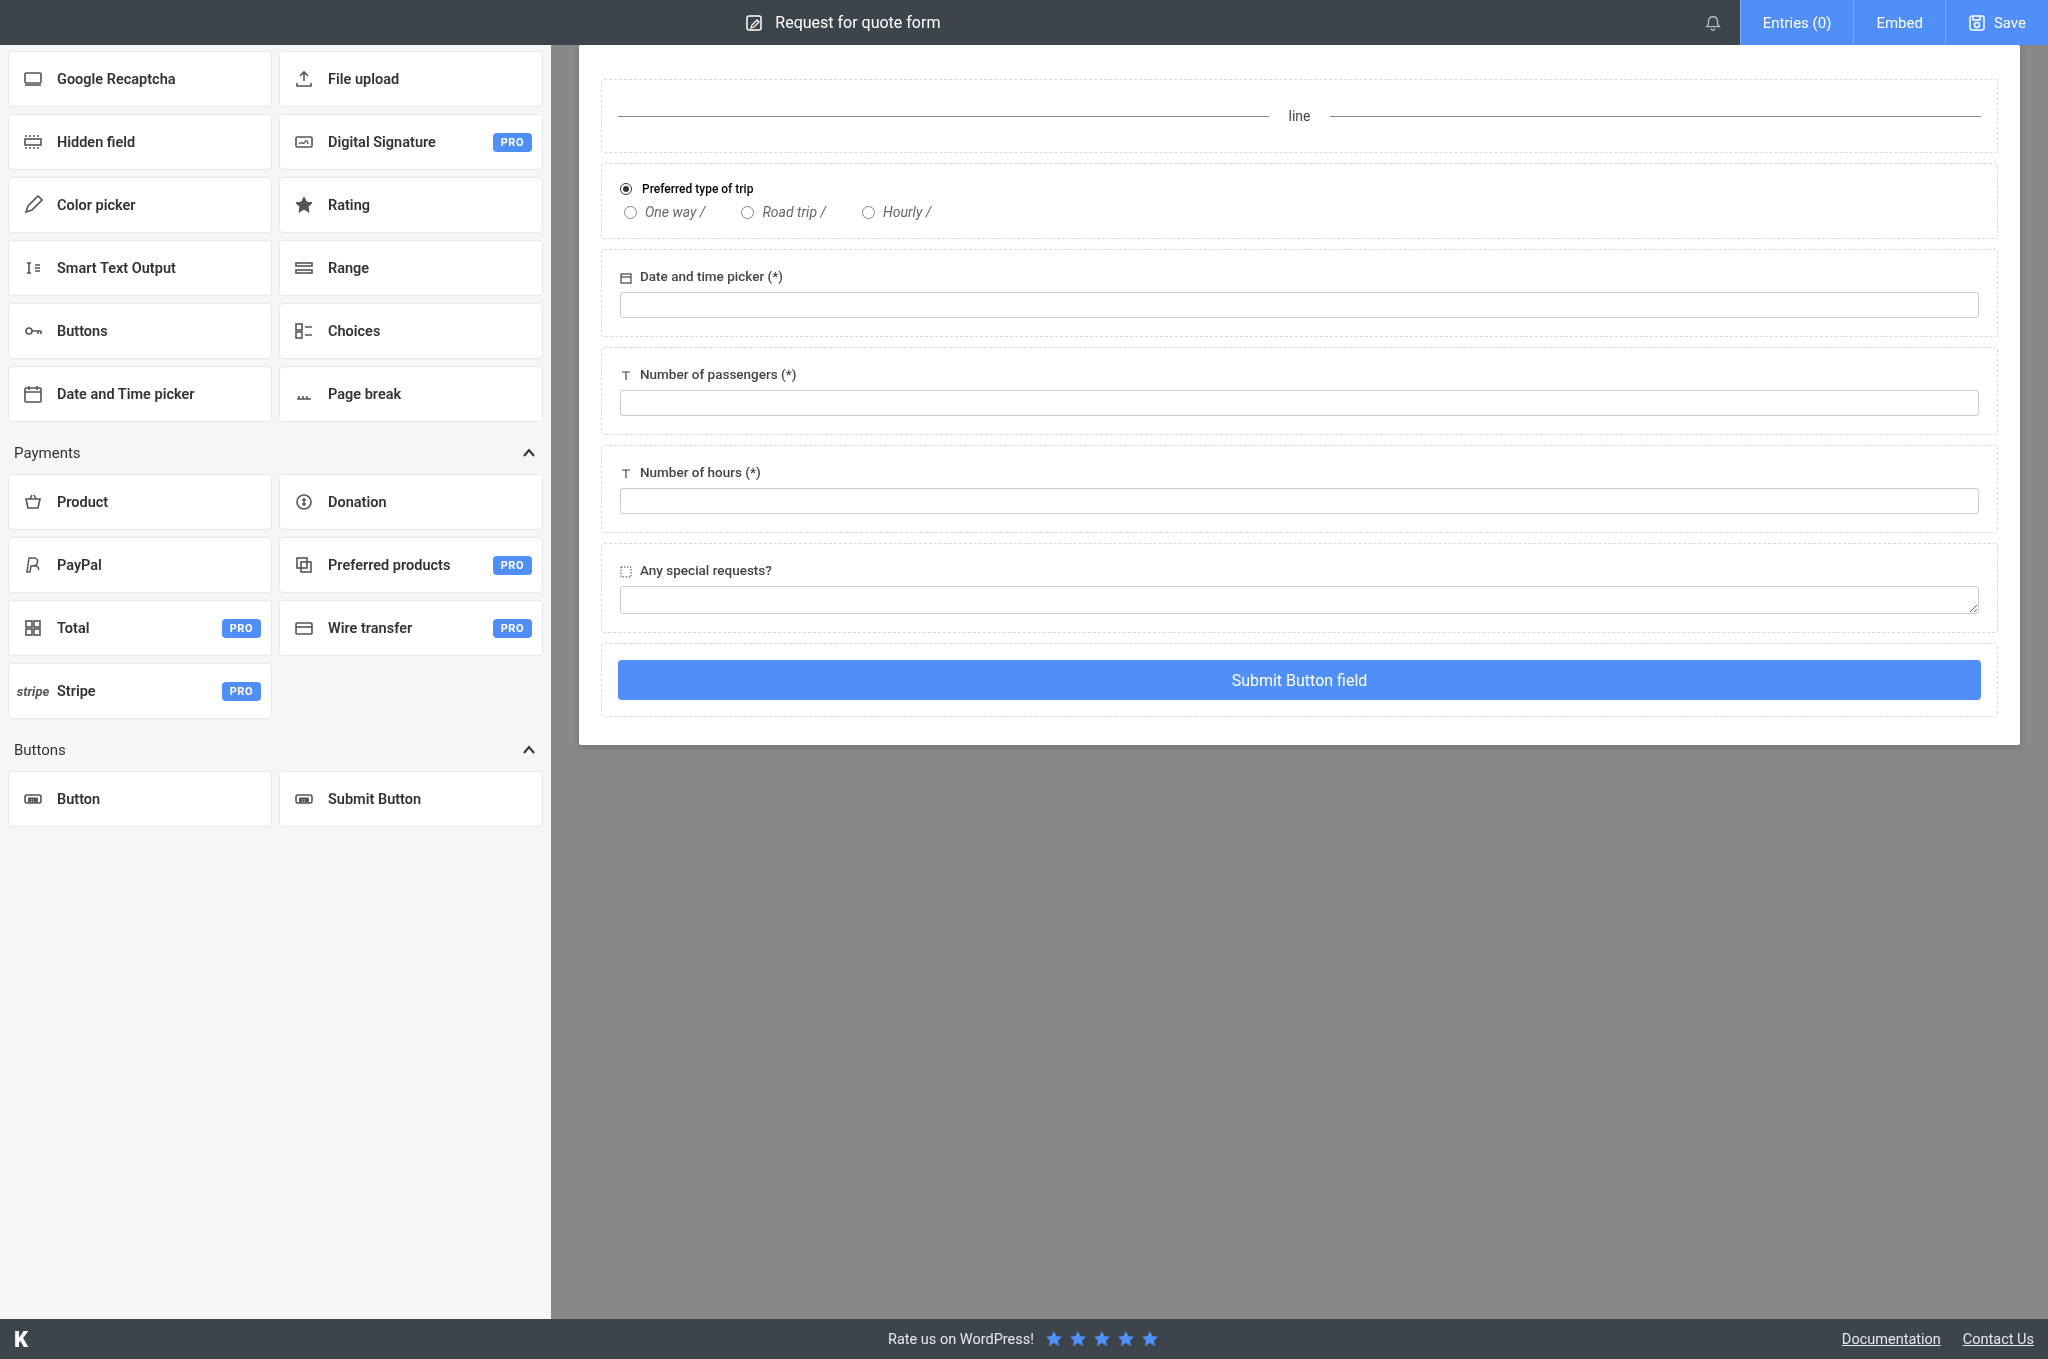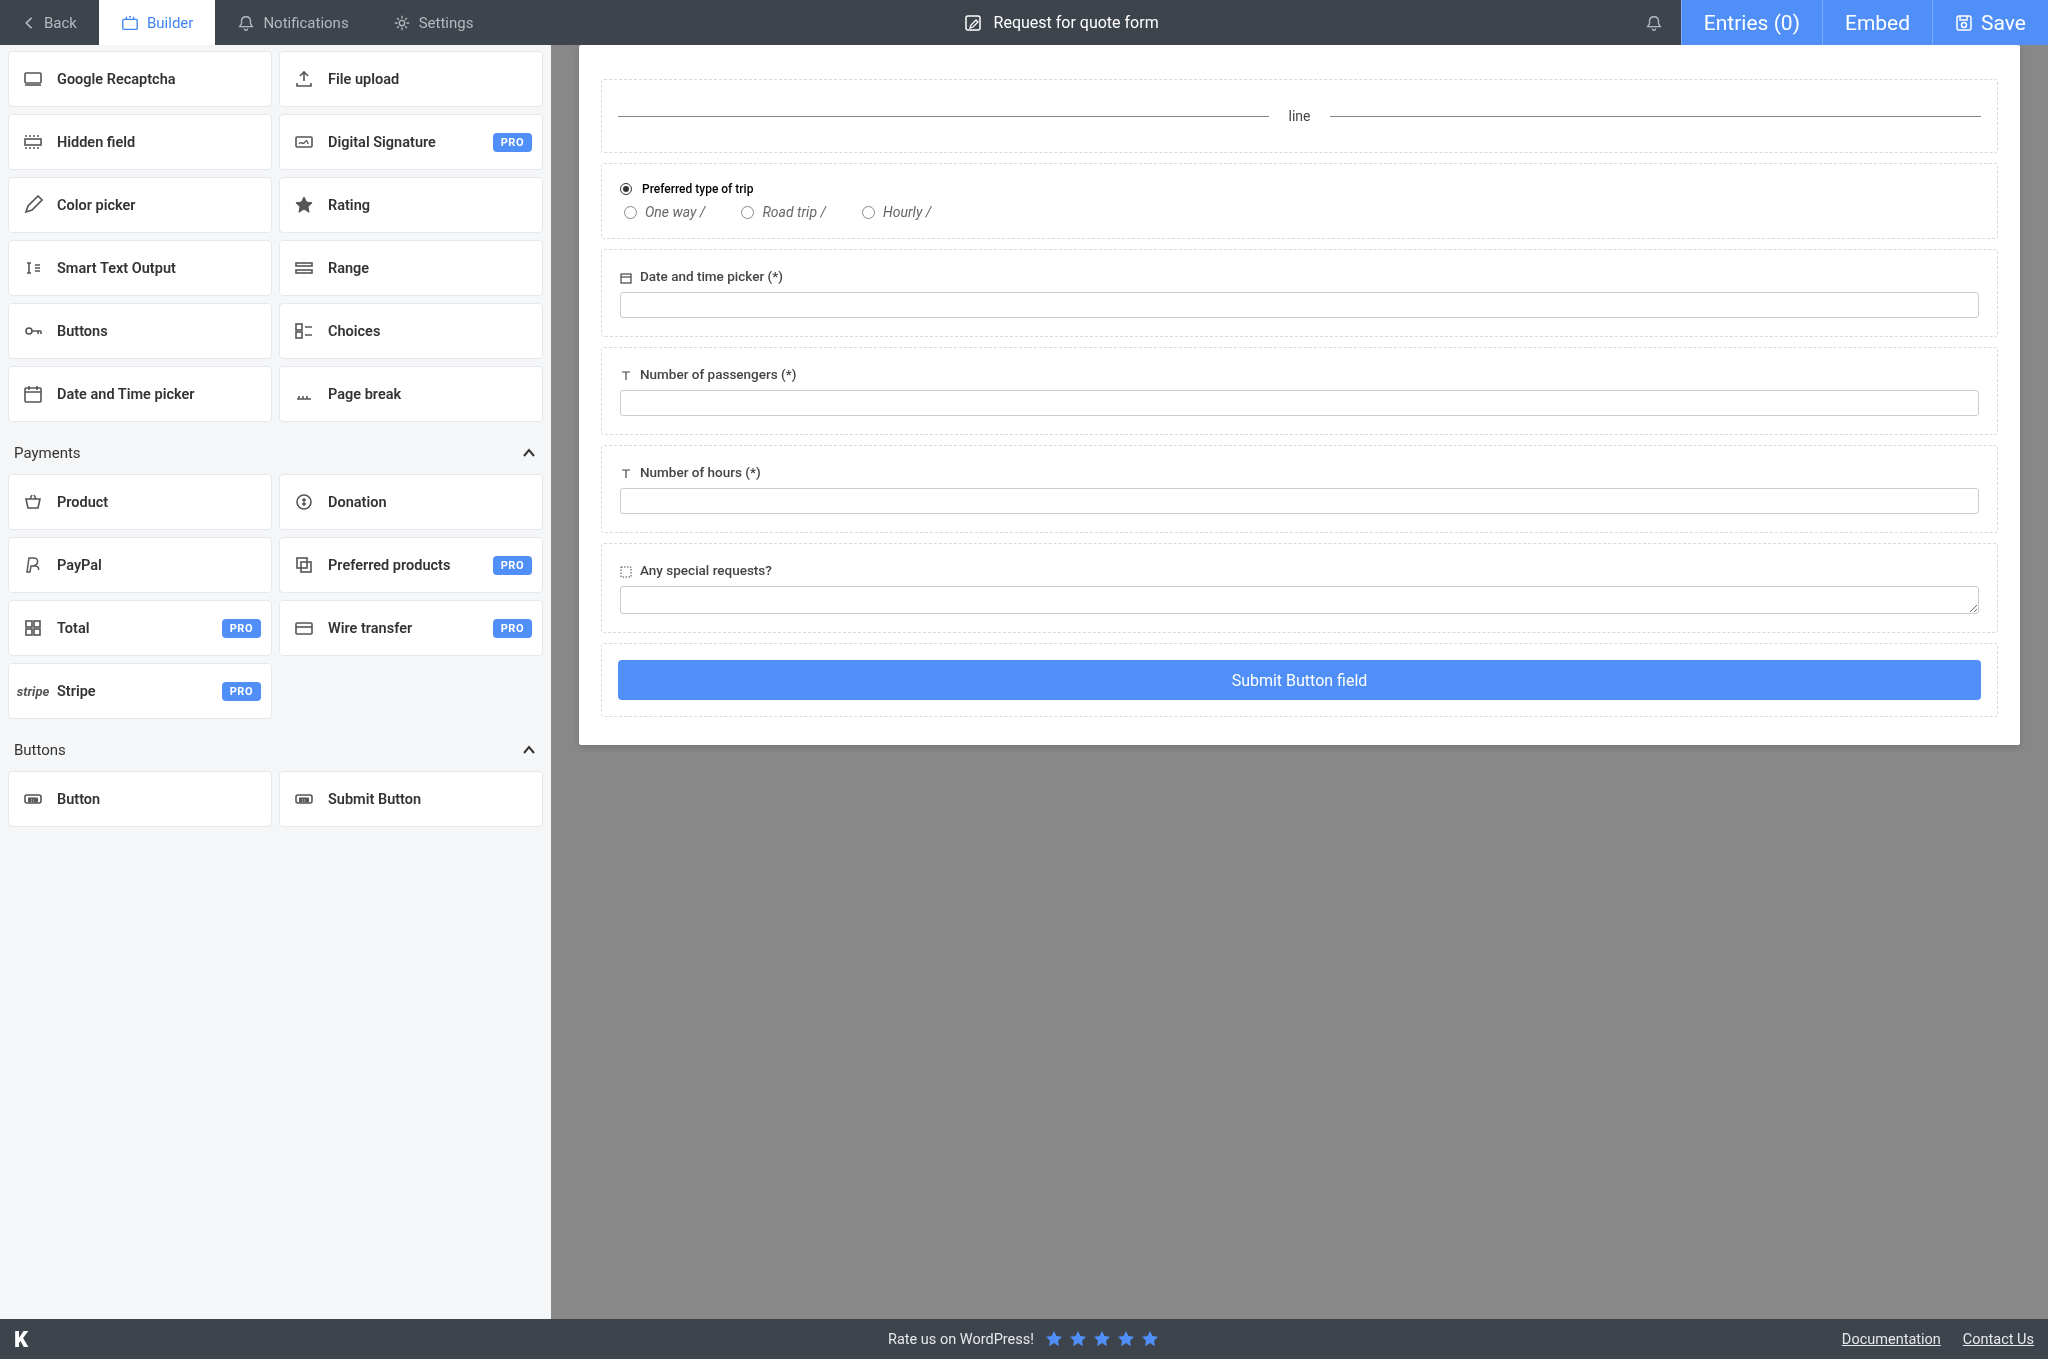--- a/index.html
+++ b/index.html
@@ -11,21 +11,21 @@
 .topbar-left { display: flex; }
 .top-btn { display: flex; align-items: center; gap: 8px; padding: 0 22px; cursor: pointer; color: #b5b9bf; font-size: 15px; }
 .top-btn svg { width: 18px; height: 18px; }
 .top-btn.back svg { width: 14px; height: 14px; }
 .top-btn.active { background: #fff; color: #4285f4; }
 .top-btn.active svg { stroke: #4285f4; }
 .topbar-center { flex: 1; display: flex; align-items: center; justify-content: center; gap: 12px; font-size: 16px; color: #fff; }
 .topbar-center svg { width: 18px; height: 18px; }
 .bell-right { display:flex; align-items:center; padding:0 18px; }
 .topbar-right { display: flex; }
-.top-action { background: #4f8ff7; color: #fff; display: flex; align-items: center; justify-content: flex-end; padding: 0 22px; font-size: 21px; cursor: pointer; border-left: 1px solid rgba(255,255,255,.25); gap:8px;}
+.top-action { background: #4f8ff7; color: #fff; display: flex; align-items: center; justify-content: flex-end; padding: 0 22px; font-size: 15px; cursor: pointer; border-left: 1px solid rgba(255,255,255,.25); gap:8px;}
 .top-action svg{width:18px;height:18px;}
 
 
 .main { flex: 1; display: flex; overflow: hidden; }
 
 
 .sidebar { width: 551px; background: #f5f6f8; overflow-y: auto; padding: 6px 8px 12px; }
 .field-grid { display: grid; grid-template-columns: 1fr 1fr; gap: 7px; }
 .field-card { background: #fff; border: 1px solid #e6e8eb; border-radius: 4px; height: 56px; display: flex; align-items: center; padding: 0 14px; gap: 14px; cursor: grab; font-size: 14.5px; color: #333; position: relative; font-weight:600;}
 .field-card .icon { width: 20px; display:flex; align-items:center; justify-content:center; color:#555;}
@@ -177,46 +177,20 @@
     <g id="i-txt-sm">
         <path d="M2 2h8M6 2v8" stroke="currentColor" stroke-width="1.2"></path>
       </g>
     <g id="i-area-sm">
         <rect x="1" y="1" width="10" height="10" fill="none" stroke="currentColor" stroke-width="1" stroke-dasharray="1.5 1.5"></rect>
       </g>
   </defs>
 </svg>
 
 <div class="topbar">
-  <div class="topbar-left">
-    <div class="top-btn back">
-      <svg viewBox="0 0 16 16">
-          <use href="#i-chevron-left"></use>
-        </svg>
-      <span>Back</span>
-    </div>
-    <div class="top-btn active">
-      <svg viewBox="0 0 20 20">
-          <use href="#i-builder"></use>
-        </svg>
-      <span>Builder</span>
-    </div>
-    <div class="top-btn">
-      <svg viewBox="0 0 20 20">
-          <use href="#i-bell"></use>
-        </svg>
-      <span>Notifications</span>
-    </div>
-    <div class="top-btn">
-      <svg viewBox="0 0 20 20">
-          <use href="#i-gear"></use>
-        </svg>
-      <span>Settings</span>
-    </div>
-  </div>
   <div class="topbar-center">
     <svg viewBox="0 0 18 18" style="color:#fff">
         <use href="#i-edit"></use>
       </svg>
     <span>Request for quote form</span>
   </div>
   <div class="bell-right">
     <svg viewBox="0 0 20 20" style="width:18px;height:18px;color:#b5b9bf">
         <use href="#i-bell"></use>
       </svg>

